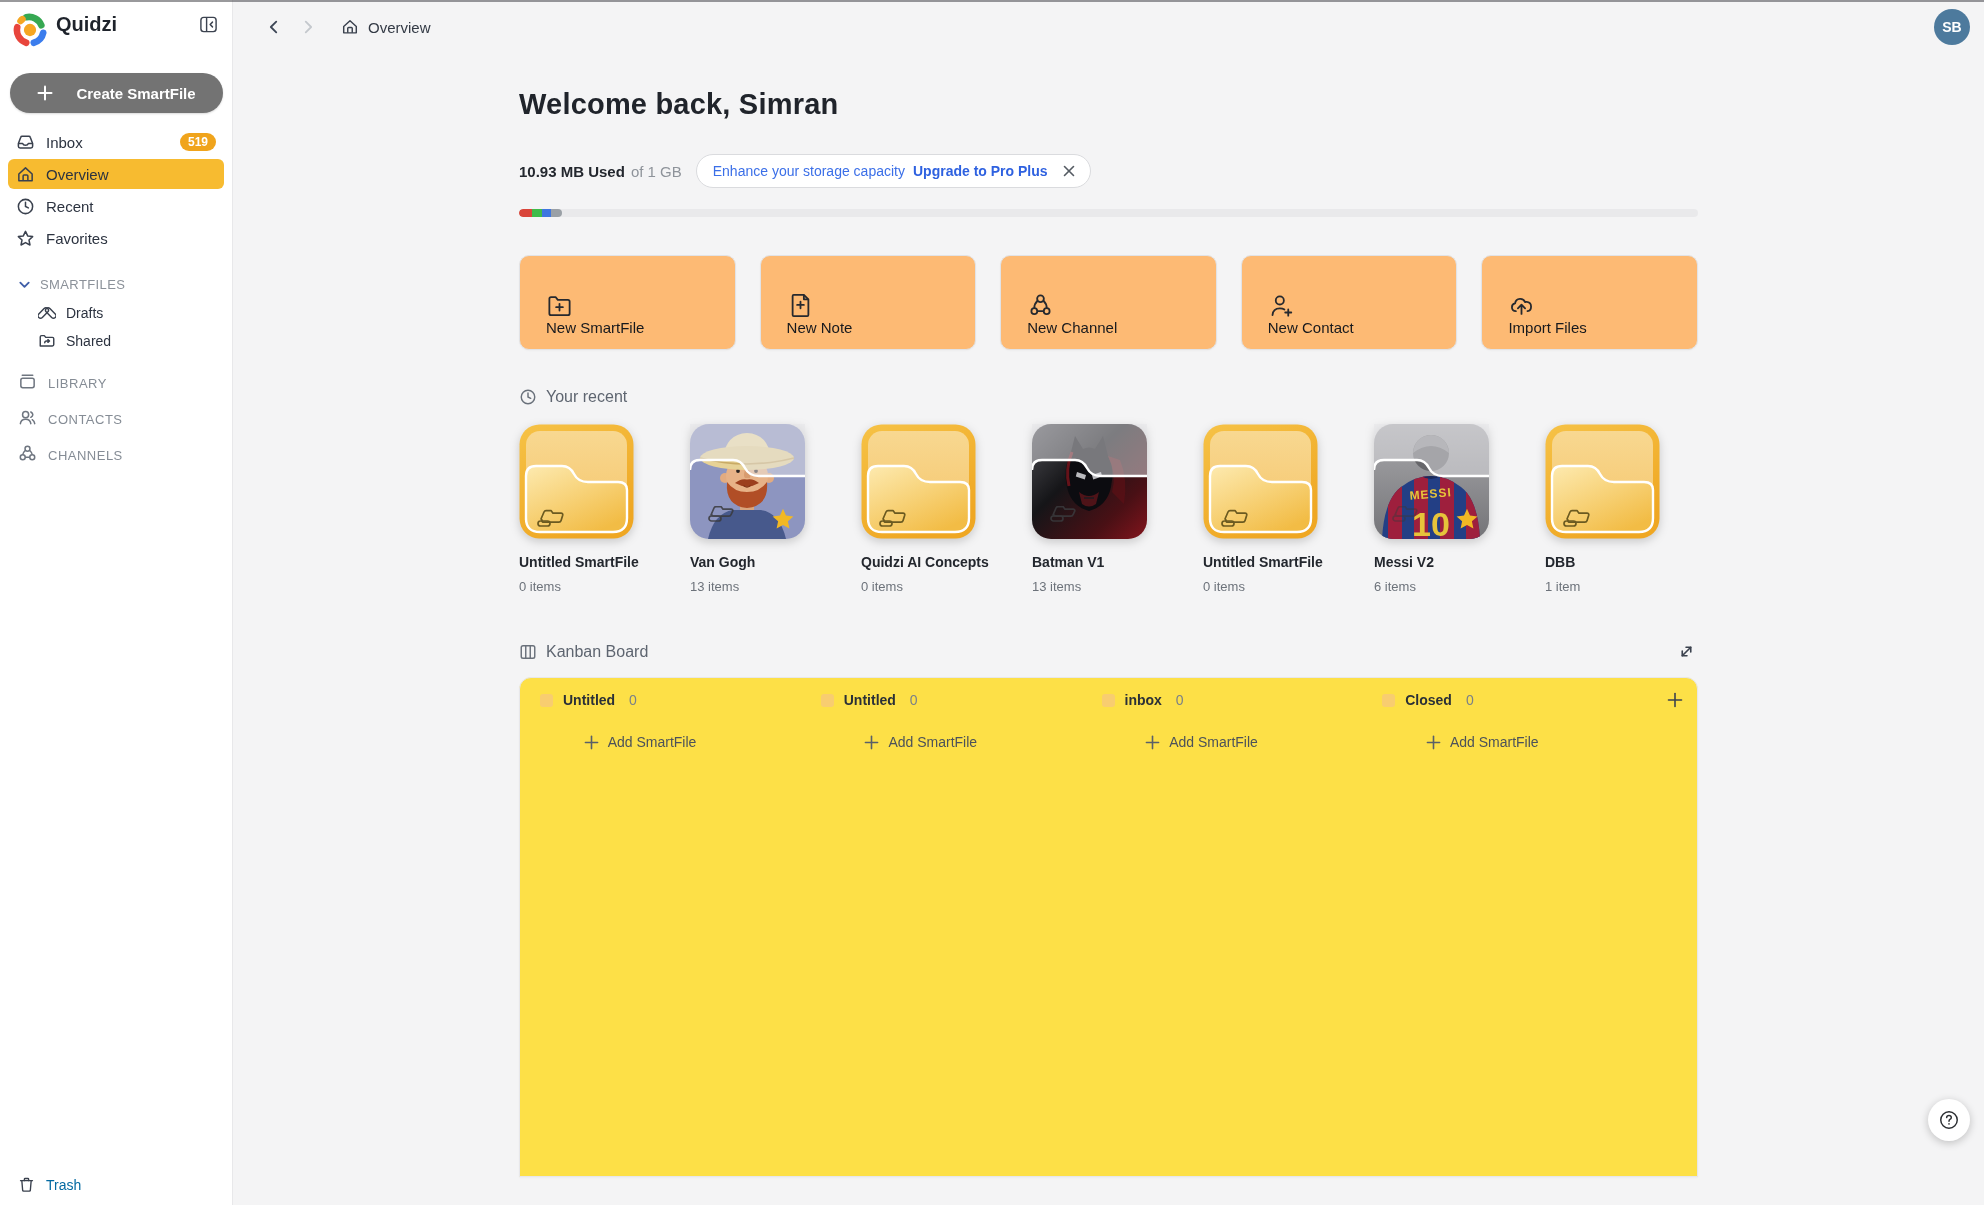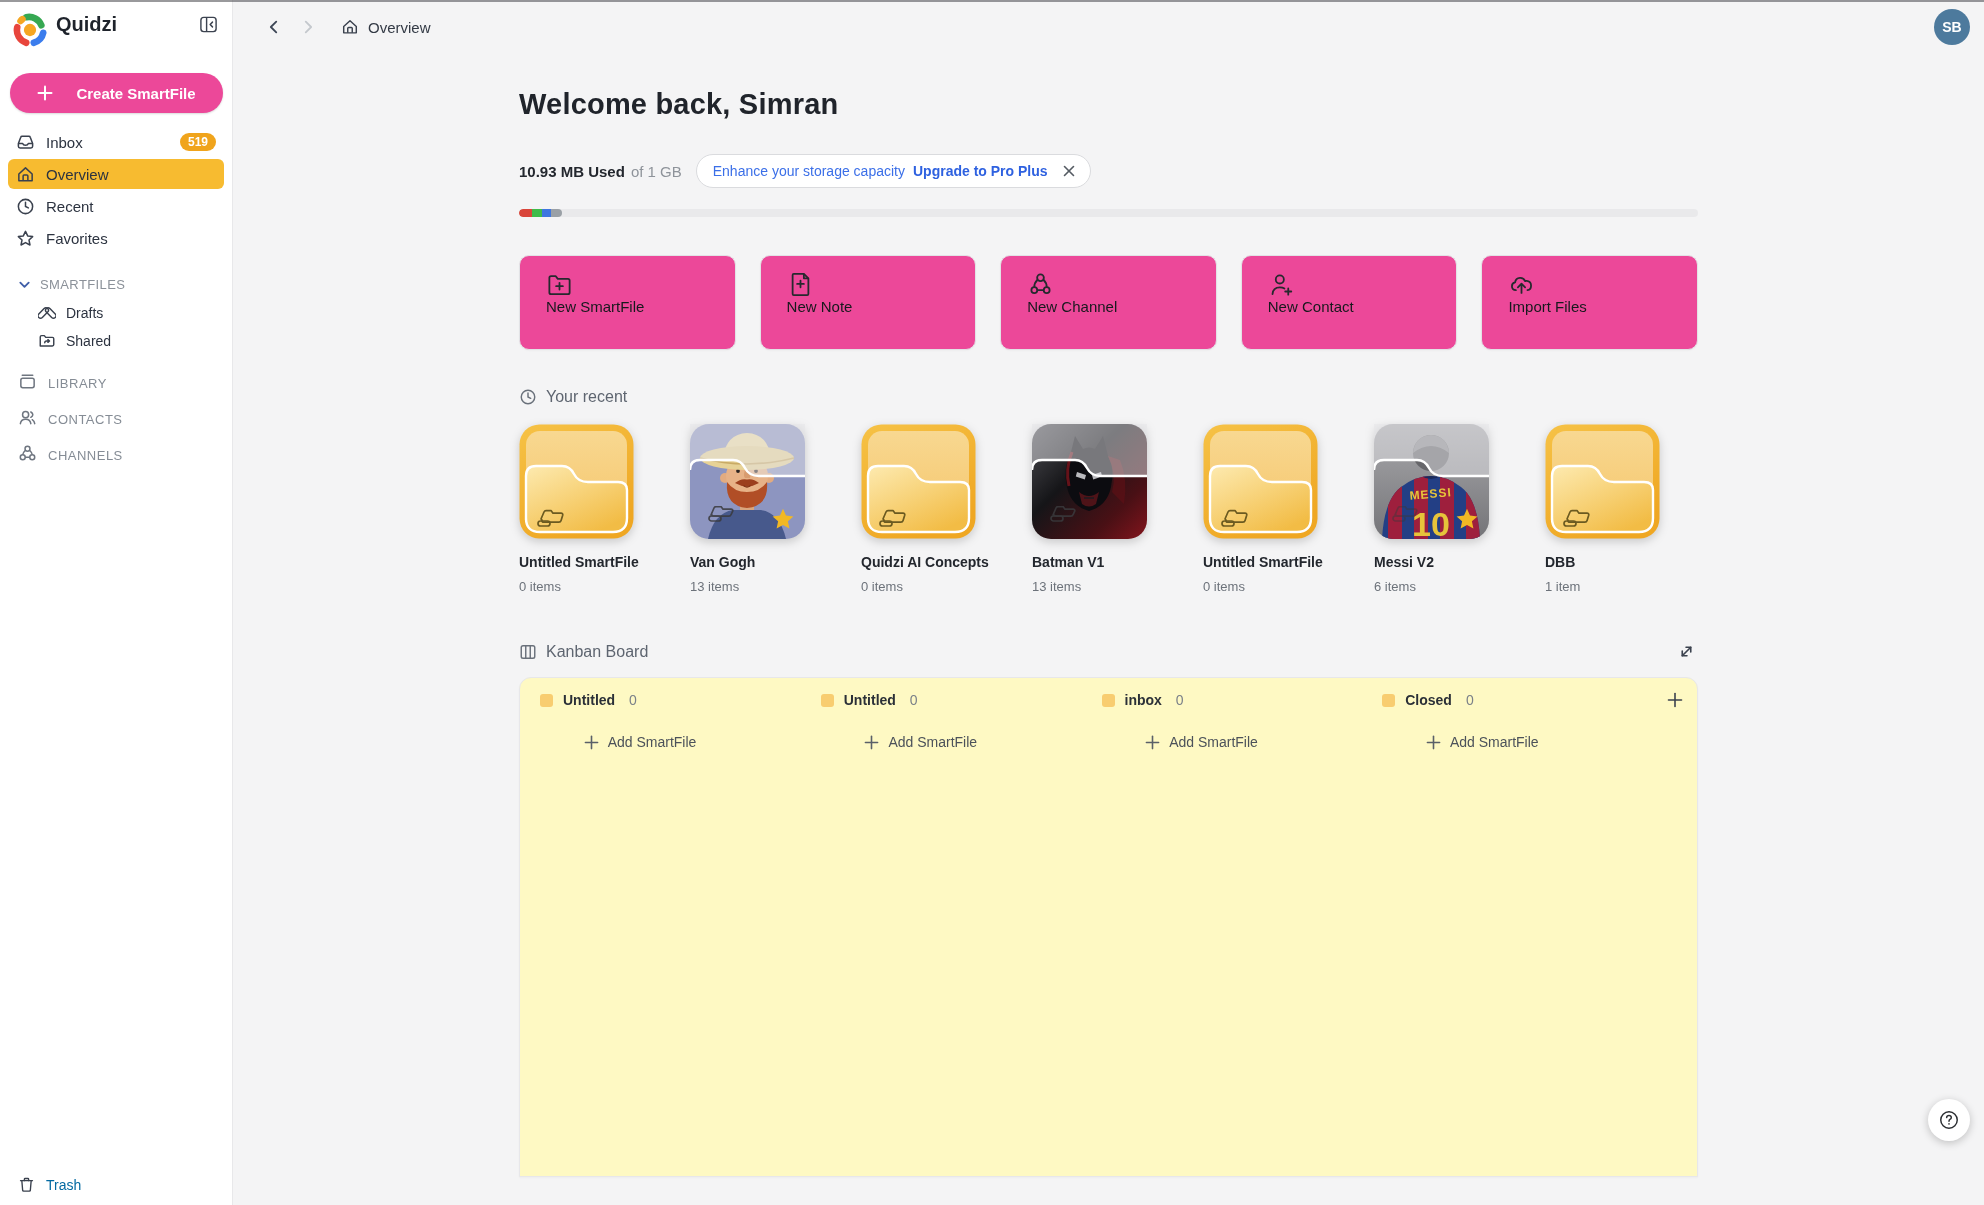--- a/index.html
+++ b/index.html
@@ -5,21 +5,21 @@
   * { margin:0; padding:0; box-sizing:border-box; }
   html,body { width:1984px; height:1205px; overflow:hidden; }
   body { font-family:"Liberation Sans", sans-serif; background:#f4f4f5; position:relative; }
   .topline { position:absolute; top:0; left:0; right:0; height:2px; background:rgba(70,70,75,.55); z-index:50; }
 
   
   .sidebar { position:absolute; left:0; top:0; bottom:0; width:233px; background:#fff; border-right:1px solid #e8e8ea; z-index:10; }
   .logo-row { display:flex; padding:13px 12px 0 13px; }
   .logo-row .brand { font-size:20px; font-weight:bold; color:#1e232b; margin-left:9px; flex:1; }
   .collapse-btn { background:none; border:none; cursor:pointer; color:#3c4350; display:flex; padding:2px; }
-  .create-btn { margin:26px 10px 0 10px; width:213px; height:40px; border:none; border-radius:20px; background:#ec4899; color:#fff; font-size:15px; font-weight:bold; font-family:inherit; display:flex; align-items:center; justify-content:center; gap:23px; cursor:pointer; box-shadow:0 1px 2px rgba(0,0,0,.15); }
+  .create-btn { margin:26px 10px 0 10px; width:213px; height:40px; border:none; border-radius:20px; background:#737373; color:#fff; font-size:15px; font-weight:bold; font-family:inherit; display:flex; align-items:center; justify-content:center; gap:23px; cursor:pointer; box-shadow:0 1px 2px rgba(0,0,0,.15); }
   .nav { margin-top:14px; padding:0 8px; }
   .nav-item { display:flex; align-items:center; gap:11px; height:30px; padding:0 8px; border-radius:6px; font-size:15px; color:#2c3340; cursor:pointer; margin-bottom:2px; }
   .nav-item .ico { display:flex; width:19px; color:#3a414e; }
   .nav-item.active { background:#f7bb30; }
   .nav-item .lbl { flex:1; }
   .badge { background:#f0a41c; color:#fff; font-size:12px; font-weight:bold; border-radius:10px; padding:2px 8px; }
   .section-head { display:flex; align-items:center; gap:9px; padding:0 10px; margin:20px 8px 4px 8px; font-size:13px; color:#8b9199; letter-spacing:.4px; cursor:pointer; height:22px; }
   .sub-item { display:flex; align-items:center; gap:10px; height:28px; padding:0 8px 0 38px; font-size:14px; color:#2c3340; cursor:pointer; border-radius:6px; }
   .sub-item .ico { display:flex; width:18px; color:#3a414e; }
   .gray-item { display:flex; align-items:flex-end; gap:11px; height:30px; padding:0 10px; margin:6px 8px 0 8px; font-size:13px; letter-spacing:.5px; color:#858c95; cursor:pointer; border-radius:6px; }
@@ -48,39 +48,39 @@
   .upgrade-link { color:#2e61e0; font-size:14px; font-weight:bold; cursor:pointer; }
   .pill-close { background:none; border:none; display:flex; cursor:pointer; color:#555b63; margin-left:4px; padding:2px; }
   .progress { margin-top:20px; width:100%; height:8px; border-radius:4px; background:#e9e9eb; display:flex; overflow:hidden; }
   .seg { height:8px; }
   .seg.red { width:13px; background:#d9453a; border-radius:4px 0 0 4px; }
   .seg.green { width:10px; background:#3fbb4a; }
   .seg.blue { width:9px; background:#3e76e0; }
   .seg.gray { width:11px; background:#9aa0a6; border-radius:0 4px 4px 0; }
 
   .actions-row { display:flex; gap:24px; margin-top:38px; }
-  .action-card { flex:1; height:95px; background:#ec4899; border:1px solid #e2e3e6; border-radius:10px; padding:15px 0 13px 26px; display:flex; flex-direction:column; justify-content:flex-start; align-items:flex-start; cursor:pointer; font-family:inherit; box-shadow:0 1px 2px rgba(0,0,0,.03); }
+  .action-card { flex:1; height:95px; background:#fdba74; border:1px solid #e2e3e6; border-radius:10px; padding:15px 0 13px 26px; display:flex; flex-direction:column; justify-content:flex-end; align-items:flex-start; cursor:pointer; font-family:inherit; box-shadow:0 1px 2px rgba(0,0,0,.03); }
   .action-card .ico { color:#26292e; display:flex; }
   .action-card .lbl { font-size:15px; color:#17191d; }
 
   .recent-head, .kanban-head { display:flex; align-items:center; gap:9px; color:#5e6570; font-size:16px; }
   .recent-head { margin-top:38px; }
   .recent-head .ico, .kanban-head .ico { display:flex; color:#6a717b; }
   .recent-row { display:flex; gap:56px; margin-top:18px; }
   .recent-card { width:115px; cursor:pointer; }
   .thumb { width:115px; height:115px; position:relative; filter:drop-shadow(0 3px 5px rgba(0,0,0,.18)); }
   .thumb svg.art { position:absolute; inset:0; border-radius:19px; }
   .thumb .overlay { position:absolute; inset:0; }
   .fname { margin-top:15px; font-size:14px; font-weight:bold; color:#23272e; white-space:nowrap; }
   .fcount { margin-top:9px; font-size:13px; color:#6c727a; }
 
   .kanban-head { margin-top:46px; }
   .kanban-head .title { flex:1; }
   .expand-btn { background:none; border:none; display:flex; cursor:pointer; color:#3b424e; padding:3px; }
-  .kanban-card { margin-top:14px; background:#fef9c3; border:1px solid #e7e7ea; border-radius:12px 12px 0 0; height:500px; padding:14px 10px 0 20px; display:flex; box-shadow:0 1px 2px rgba(0,0,0,.03); }
+  .kanban-card { margin-top:14px; background:#fde047; border:1px solid #e7e7ea; border-radius:12px 12px 0 0; height:500px; padding:14px 10px 0 20px; display:flex; box-shadow:0 1px 2px rgba(0,0,0,.03); }
   .kcol { width:282px; }
   .kcol-head { display:flex; align-items:center; gap:10px; }
   .swatch { width:13px; height:13px; border-radius:3px; background:#f8cd70; }
   .kcol-name { font-size:14px; font-weight:bold; color:#2b3037; }
   .kcol-count { font-size:14px; color:#7a8088; margin-left:4px; }
   .kadd { display:flex; align-items:center; justify-content:center; gap:9px; margin-top:26px; width:200px; color:#4c525a; font-size:14px; background:none; border:none; cursor:pointer; font-family:inherit; }
   .kadd .ico { display:flex; color:#5a6068; }
   .add-col { margin-left:auto; background:none; border:none; cursor:pointer; color:#3b424e; font-size:22px; height:28px; display:flex; align-items:flex-start; padding:0 4px; }
 
   .help-fab { position:absolute; right:14px; bottom:64px; width:42px; height:42px; border-radius:50%; background:#fff; border:none; box-shadow:0 2px 8px rgba(0,0,0,.22); display:flex; align-items:center; justify-content:center; cursor:pointer; color:#2c2f33; z-index:20; }

